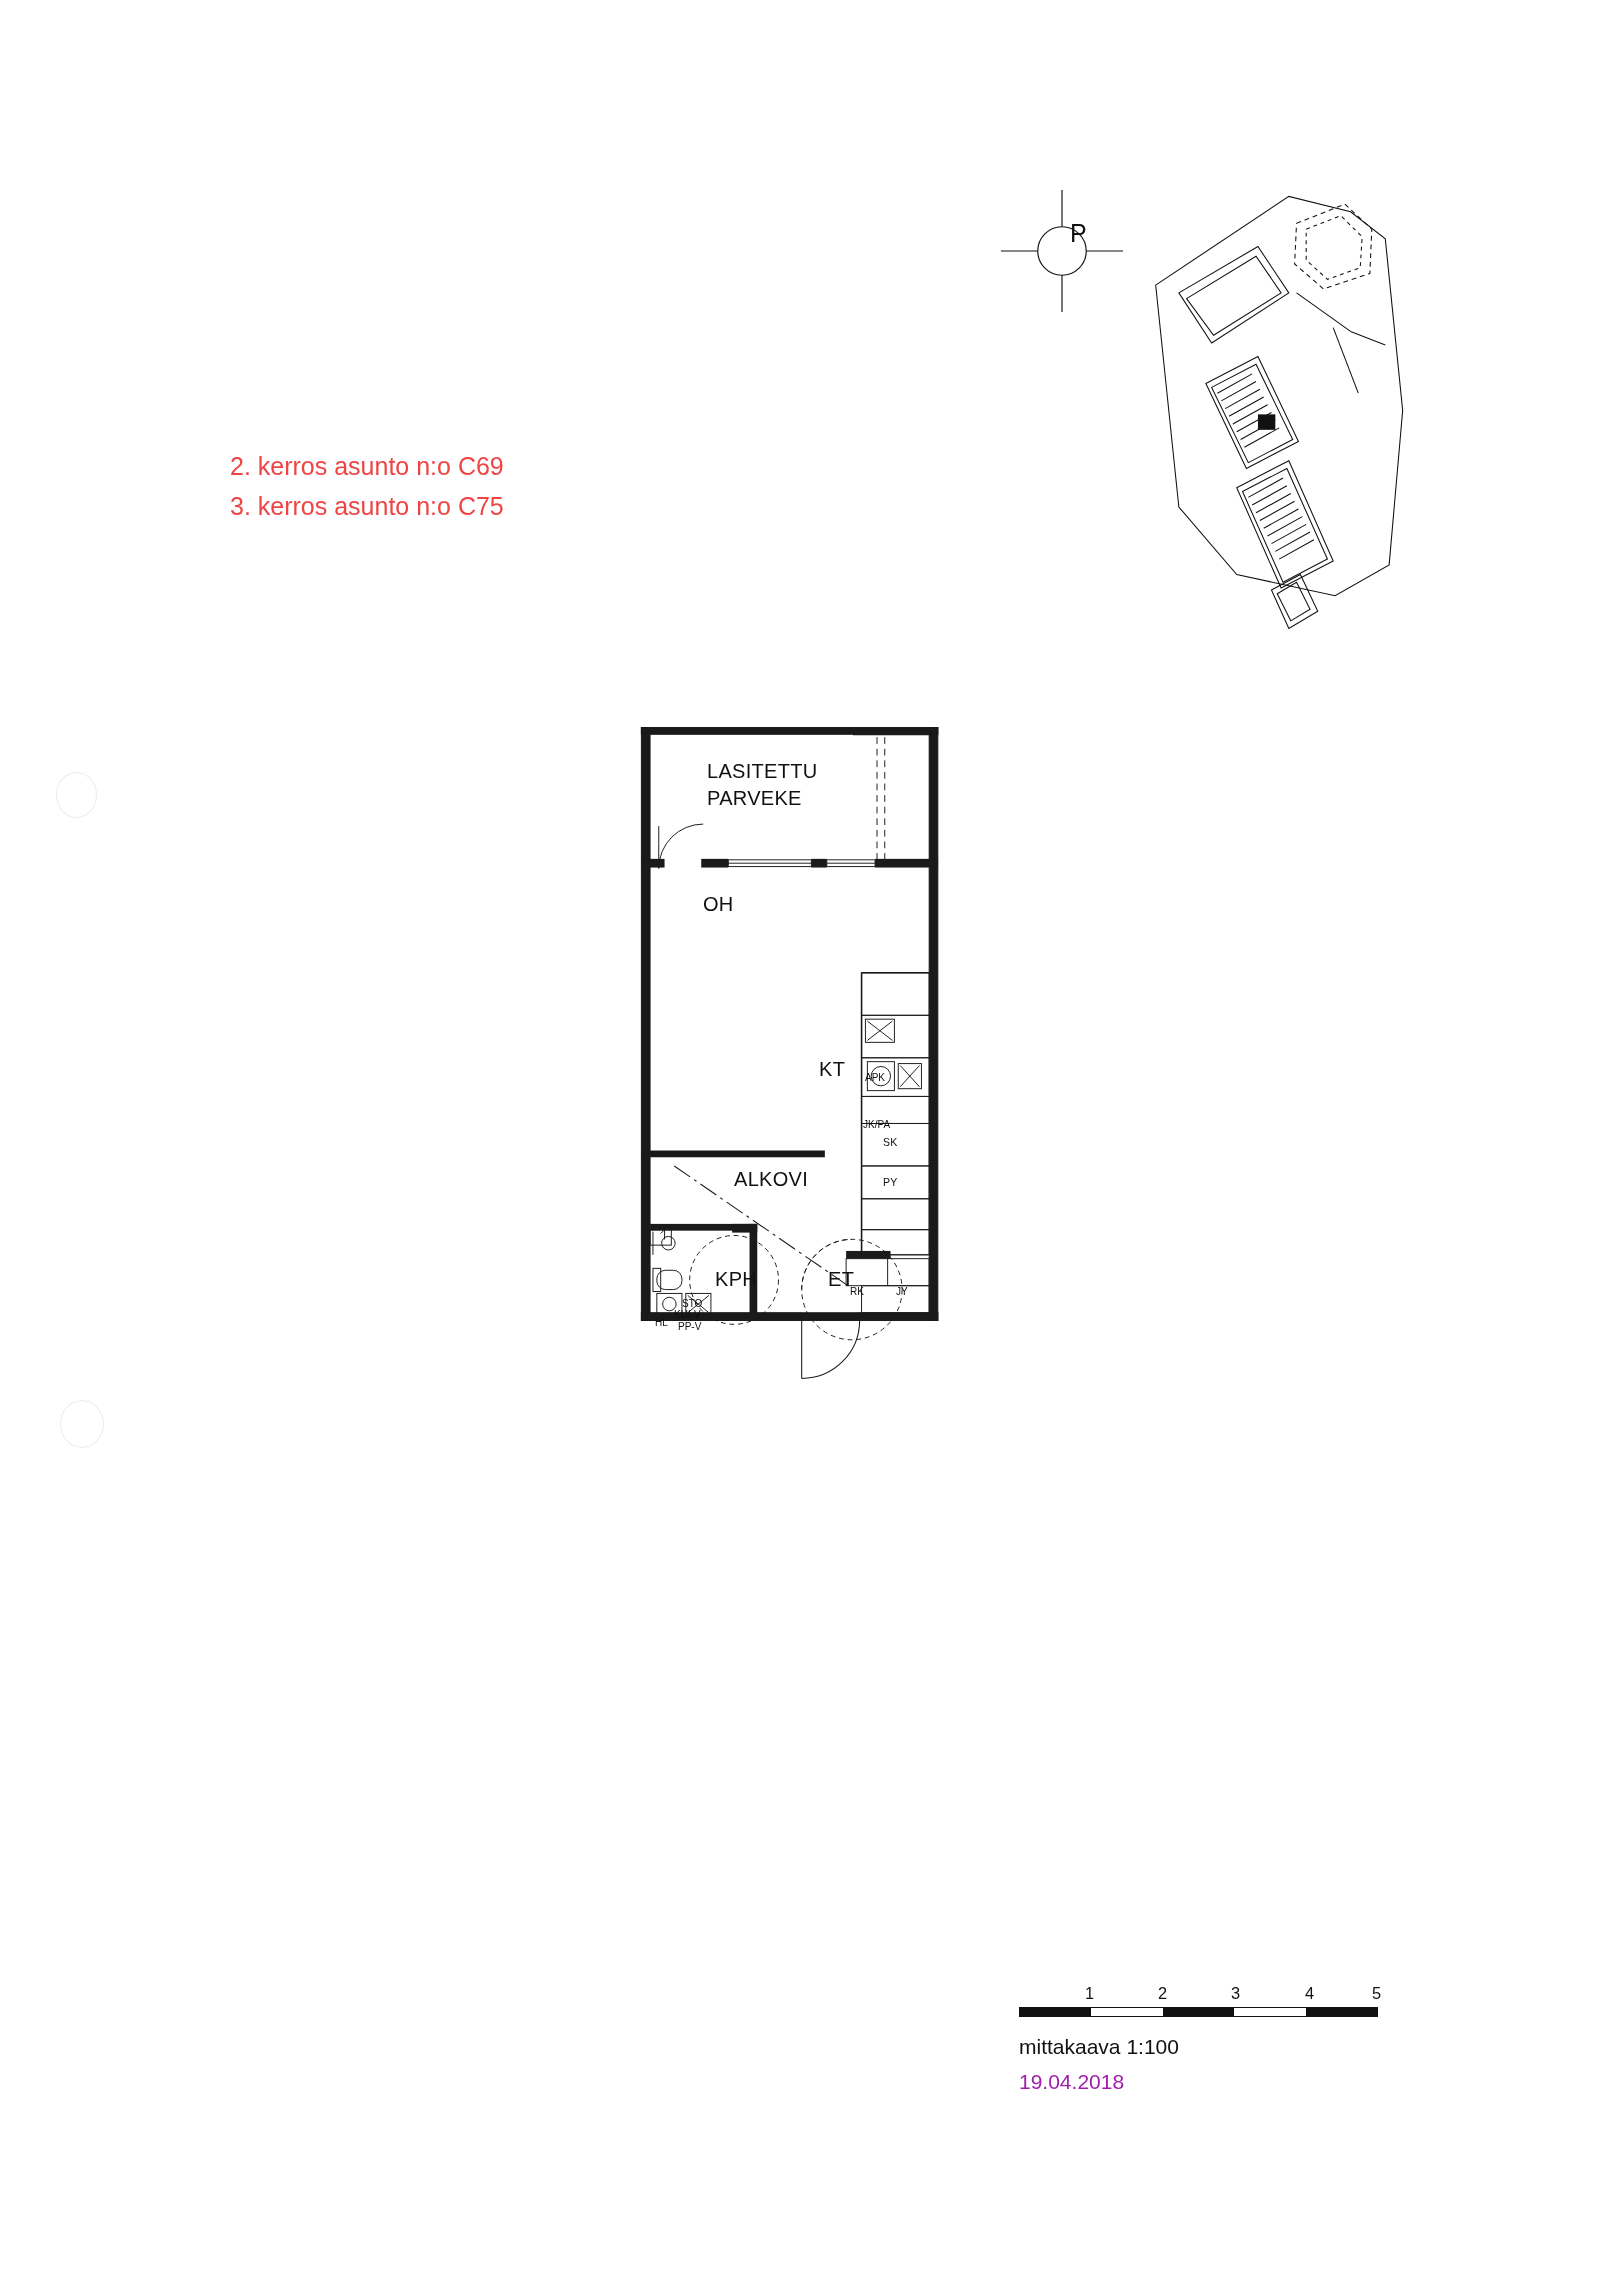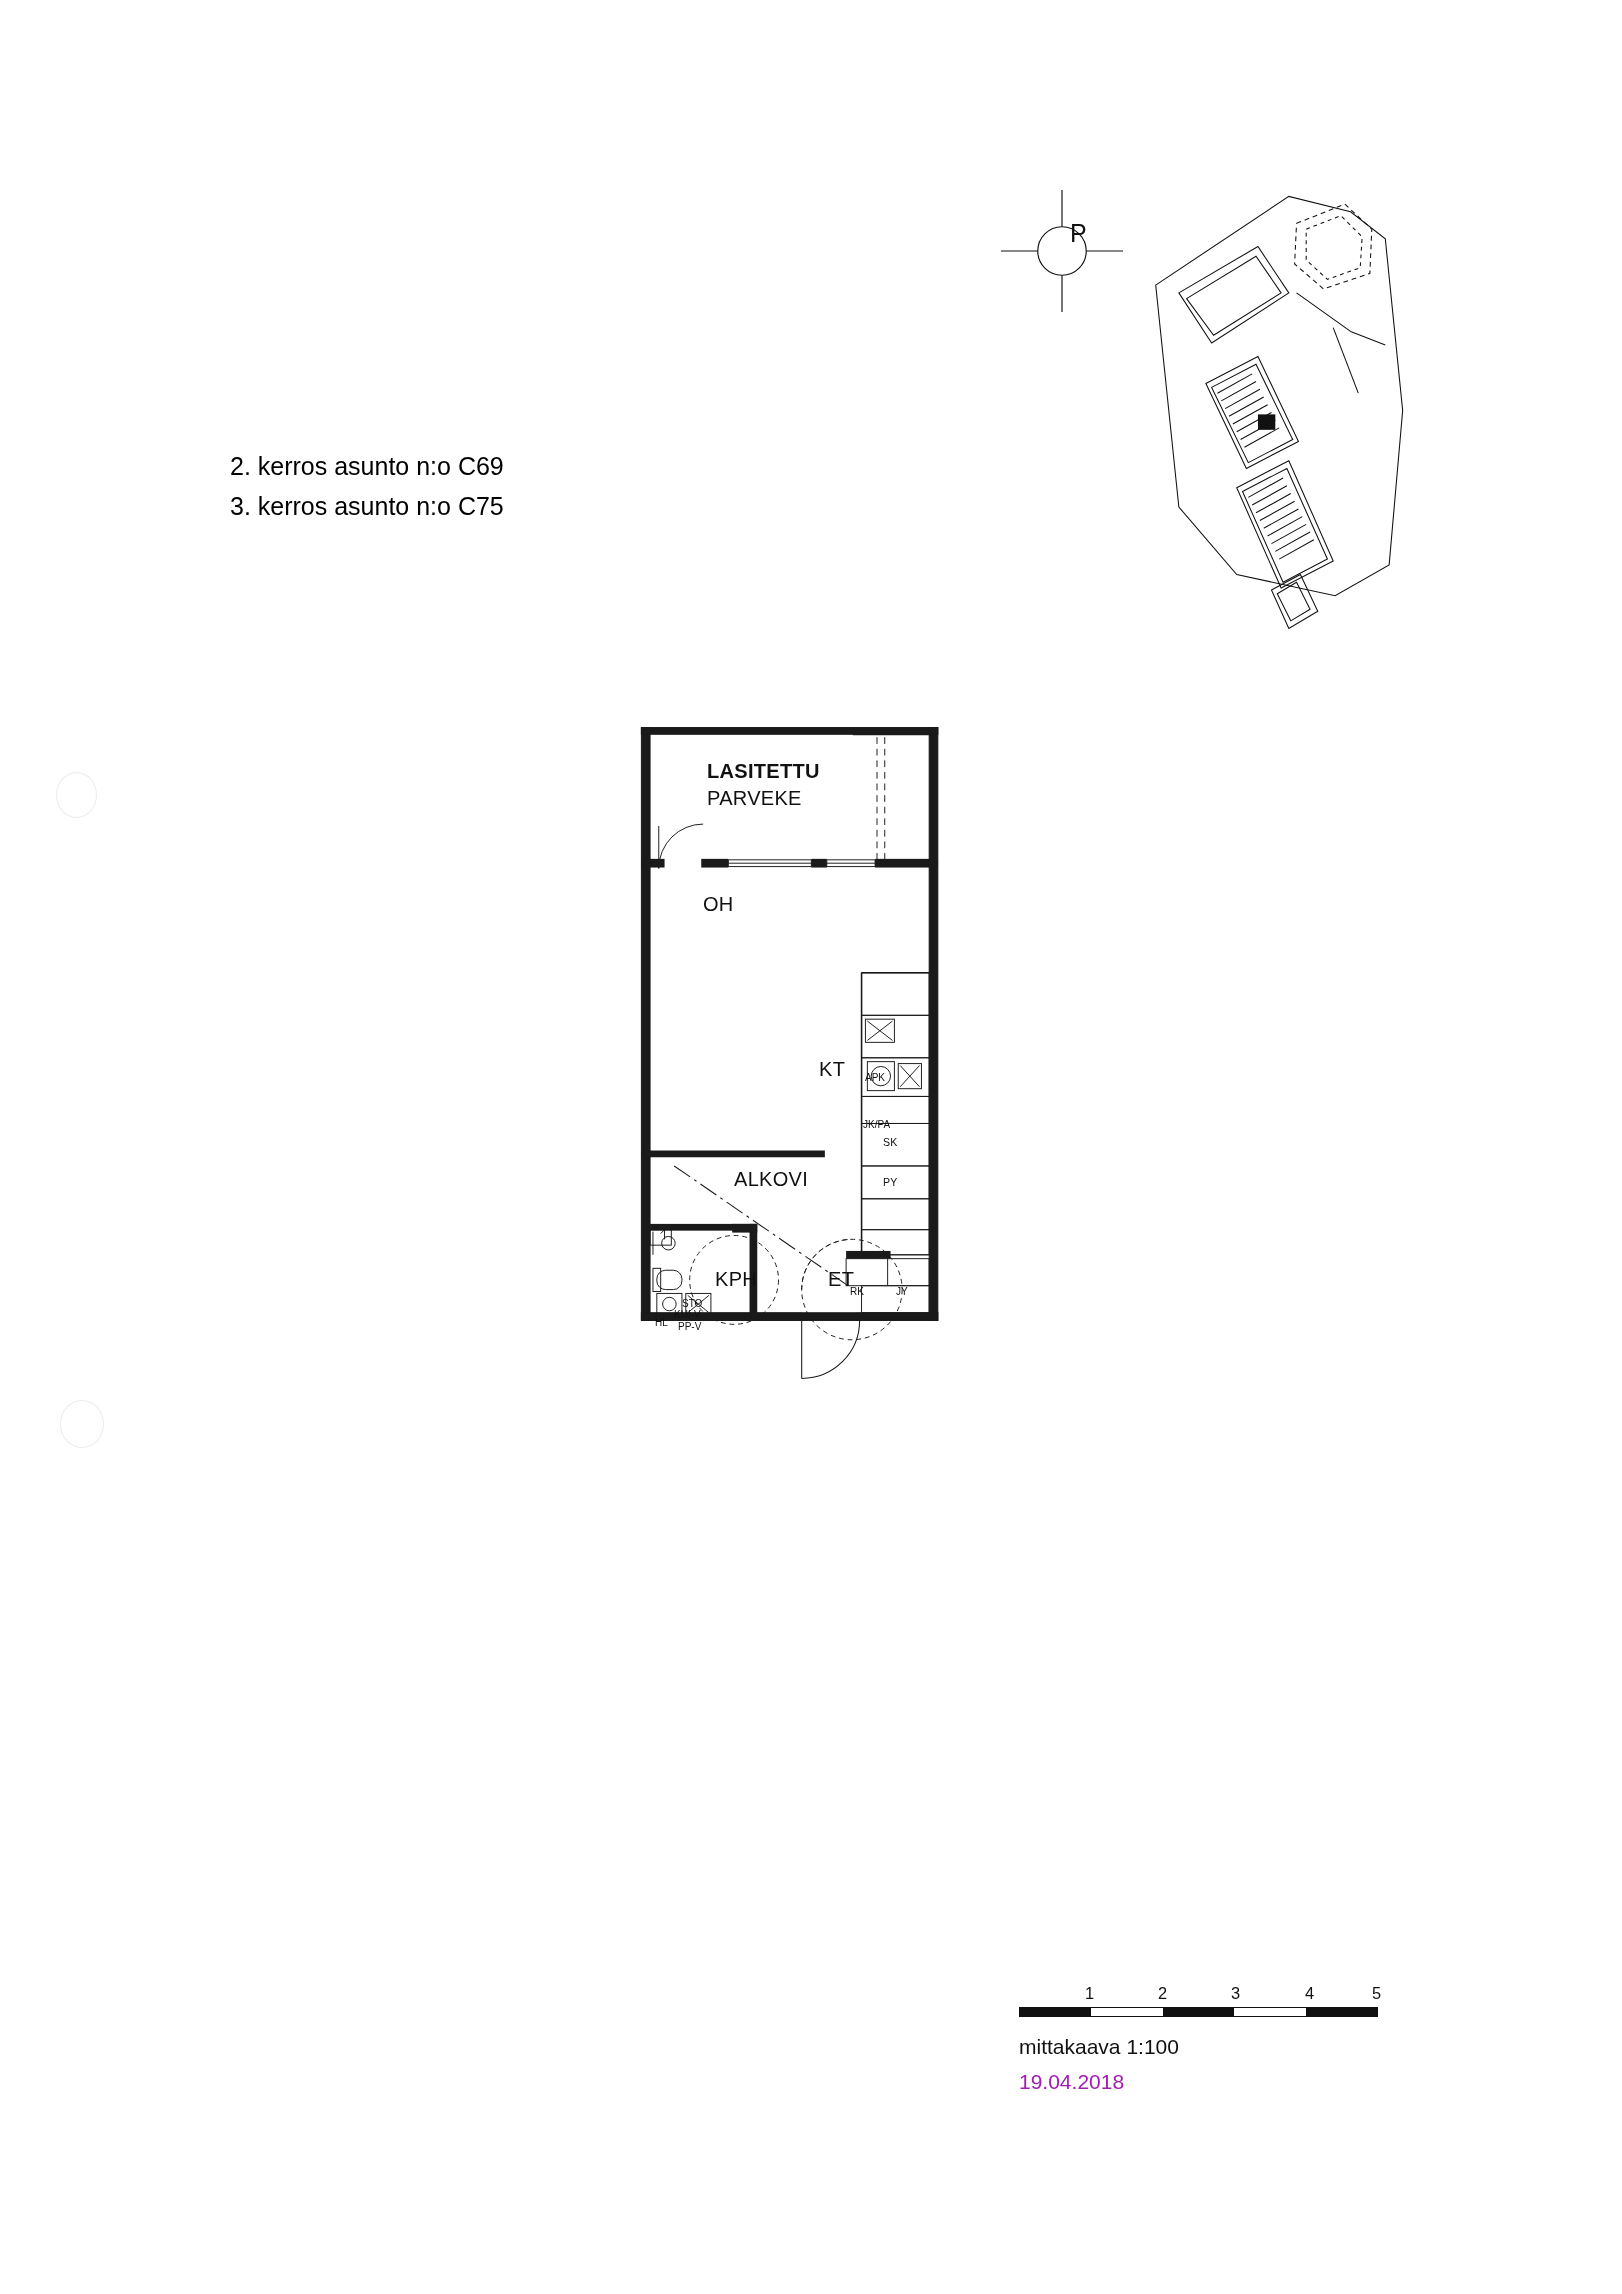--- a/index.html
+++ b/index.html
@@ -38,21 +38,21 @@
   }
   #floor-list {
     position: absolute;
     left: 230px;
     top: 446px;
     width: 541px;
   }
   .floor-line {
     font-size: 25px;
     line-height: 40px;
-    color: #000000;
+    color: #ef4444;
   }
 
   
   #north-indicator {
     position: absolute;
     left: 999px;
     top: 188px;
     width: 126px;
     height: 126px;
   }
@@ -322,21 +322,21 @@
 
     <g stroke="#1a1a1a" stroke-width="1" fill="none">
       <rect x="252" y="592" width="70" height="28"></rect>
     </g>
 
     <g stroke="#1a1a1a" stroke-width="1" fill="none">
       <rect x="33" y="534" width="22" height="16"></rect>
     </g>
   </svg>
 
-  <div class="room-label" style="left:89px; top:46px;font-weight:bold;">LASITETTU</div>
+  <div class="room-label" style="left:89px; top:46px;">LASITETTU</div>
   <div class="room-label" style="left:89px; top:73px;">PARVEKE</div>
 
   <div class="room-label" style="left:85px; top:179px;">OH</div>
 
   <div class="room-label" style="left:201px; top:344px;">KT</div>
 
   <div class="room-label" style="left:116px; top:454px;">ALKOVI</div>
 
   <div class="room-label" style="left:97px; top:554px;">KPH</div>
 

